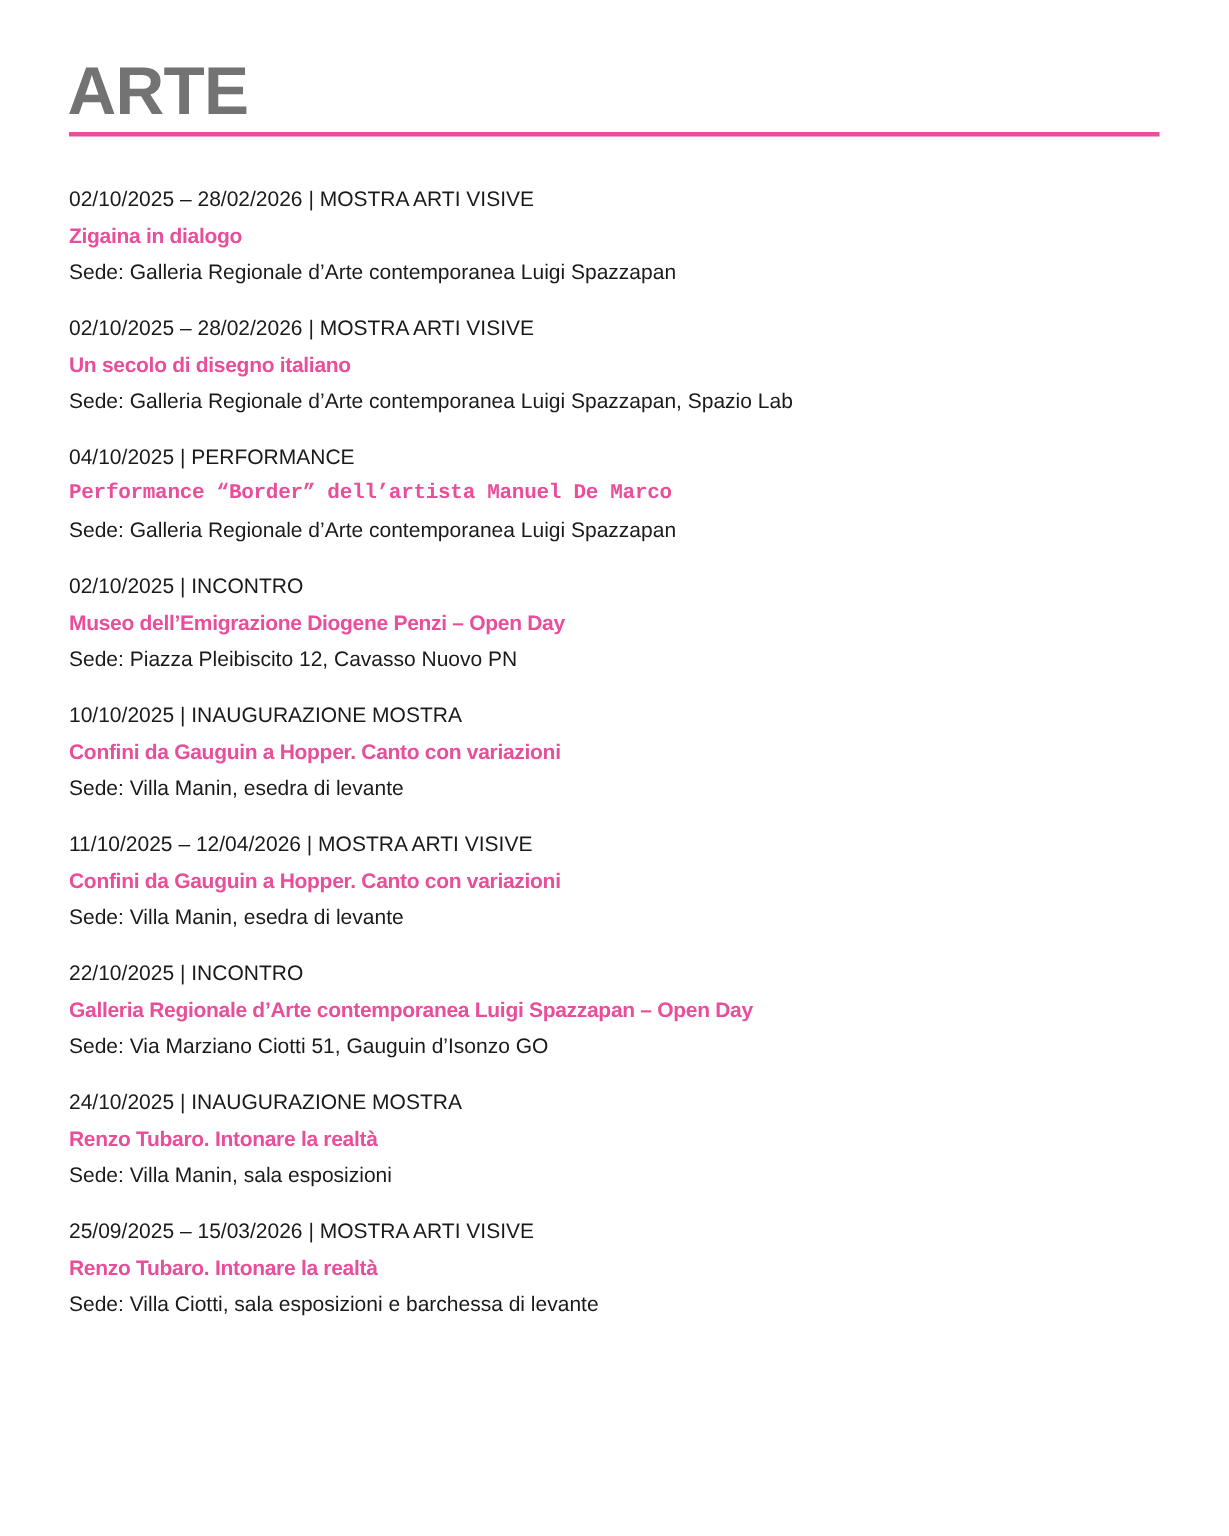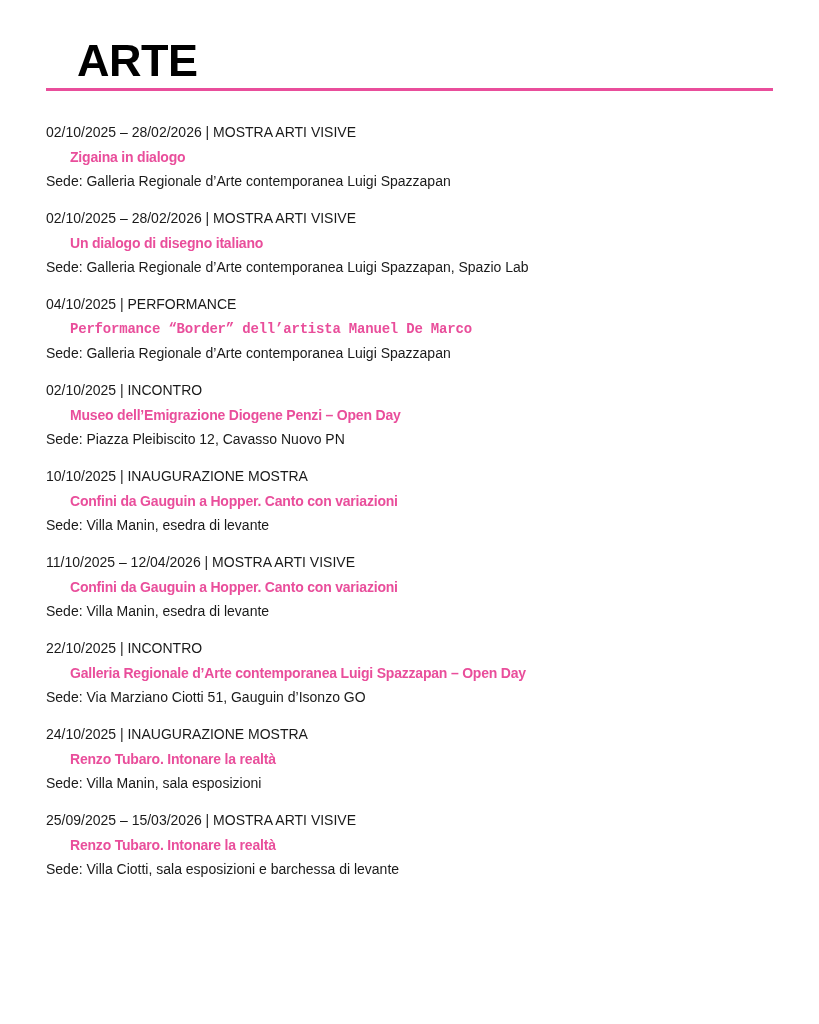--- a/index.html
+++ b/index.html
@@ -5,37 +5,37 @@
   html, body { margin: 0; padding: 0; background: #ffffff; }
   body { width: 819px; height: 1024px; position: relative; overflow: hidden;
          font-family: "Liberation Sans", "DejaVu Sans", sans-serif; color: #1a1a1a; }
   .title { position: absolute; left: 45px; top: 38px; margin: 0;
            font-size: 45px; font-weight: bold; letter-spacing: -0.5px;
            line-height: 45px; }
   .rule { position: absolute; left: 46px; top: 88px; width: 727px; height: 3px; }
   .list { position: absolute; left: 46px; top: 120px; width: 760px; }
   .event { margin: 0 0 12.5px 0; }
   .event .meta, .event .name, .event .venue { font-size: 14px; line-height: 24.5px; white-space: nowrap; }
-  .event .name { font-weight: bold; letter-spacing: -0.2px; margin-left: 24px; }
+  .event .name { font-weight: bold; letter-spacing: -0.2px; }
 </style>
 </head>
 <body style="color: rgb(26, 26, 26);">
 
-<h1 class="title" style="color: #000000; margin-left: 32px;">ARTE</h1>
+<h1 class="title" style="color: #737373;">ARTE</h1>
 <div class="rule" style="background: rgb(233, 78, 155);"></div>
 
 <div class="list">
   <div class="event">
     <div class="meta">02/10/2025 – 28/02/2026 | MOSTRA ARTI VISIVE</div>
     <div class="name" style="color: rgb(233, 78, 155);">Zigaina in dialogo</div>
     <div class="venue">Sede: Galleria Regionale d’Arte contemporanea Luigi Spazzapan</div>
   </div>
   <div class="event">
     <div class="meta">02/10/2025 – 28/02/2026 | MOSTRA ARTI VISIVE</div>
-    <div class="name" style="color: rgb(233, 78, 155);">Un dialogo di disegno italiano</div>
+    <div class="name" style="color: rgb(233, 78, 155);">Un secolo di disegno italiano</div>
     <div class="venue">Sede: Galleria Regionale d’Arte contemporanea Luigi Spazzapan, Spazio Lab</div>
   </div>
   <div class="event">
     <div class="meta">04/10/2025 | PERFORMANCE</div>
     <div class="name" style="color: rgb(233, 78, 155); font-family: Liberation Mono, monospace;">Performance “Border” dell’artista Manuel De Marco</div>
     <div class="venue">Sede: Galleria Regionale d’Arte contemporanea Luigi Spazzapan</div>
   </div>
   <div class="event">
     <div class="meta">02/10/2025 | INCONTRO</div>
     <div class="name" style="color: rgb(233, 78, 155);">Museo dell’Emigrazione Diogene Penzi – Open Day</div>

